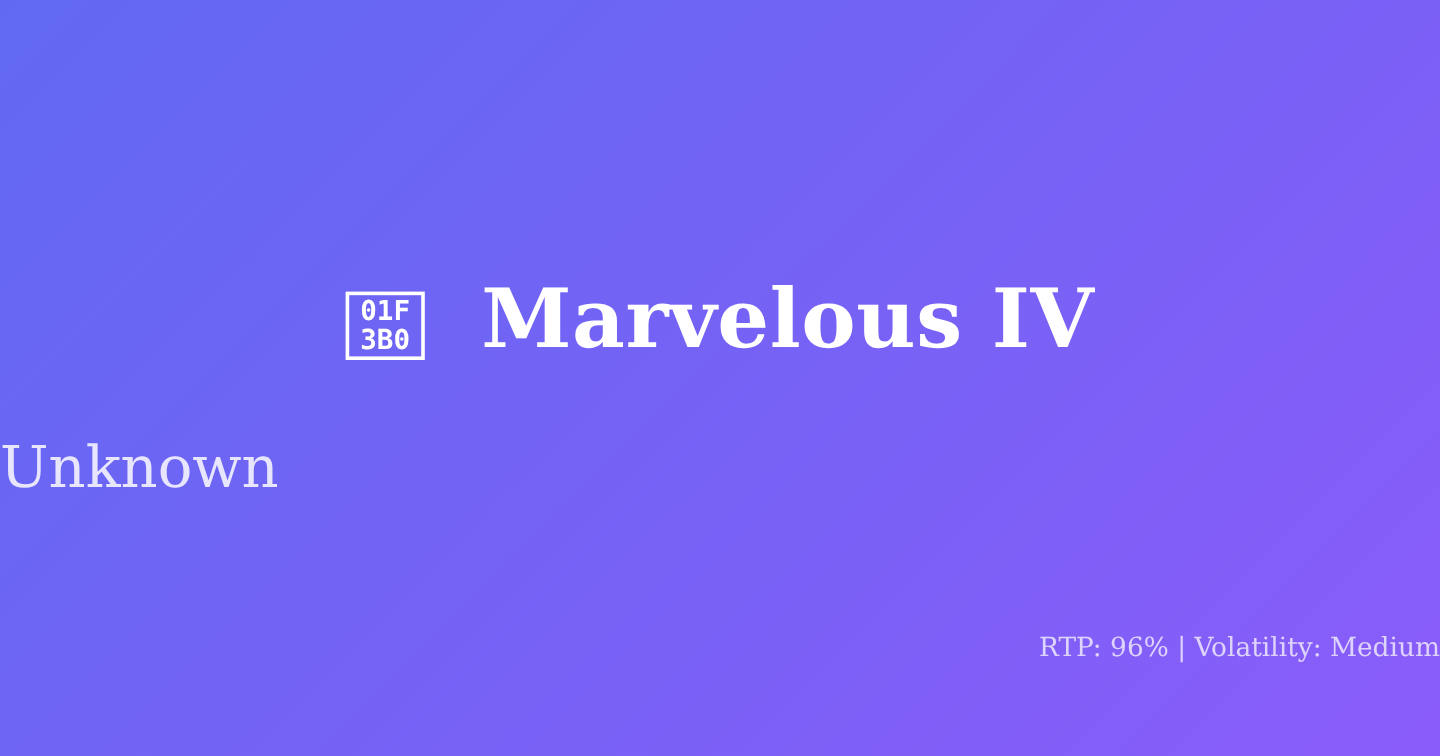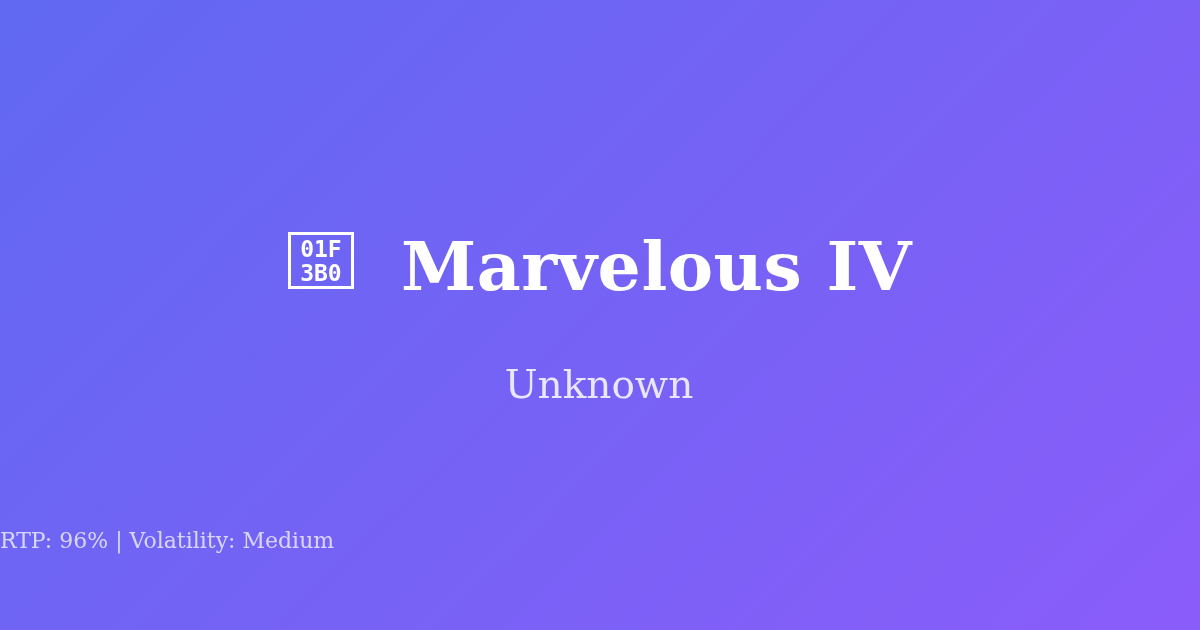--- a/index.html
+++ b/index.html
@@ -30,21 +30,21 @@
   }
 
   
   .title-row {
     position: absolute;
     left: 0;
     right: 0;
     top: 232px;
     display: flex;
     flex-direction: row;
-    align-items: flex-start;
+    align-items: flex-end;
     justify-content: center;
     gap: 47px;
     padding: 0 32px;
     box-sizing: border-box;
   }
 
   
   .tofu-glyph {
     flex: 0 0 auto;
     width: 66px;
@@ -79,36 +79,36 @@
     letter-spacing: 0.5px;
   }
 
   
   .og-subtitle {
     position: absolute;
     left: 0;
     right: 2px;
     top: 364px;
     margin: 0;
-    text-align: center;
+    text-align: left;
     font-family: "DejaVu Serif", "Liberation Serif", serif;
-    font-size: 39px;
+    font-size: 48px;
     font-weight: 400;
     line-height: 1.1;
     color: rgba(255, 255, 255, 0.84);
   }
 
   
   .og-meta {
     position: absolute;
     left: 0;
     right: 0;
     top: 528px;
     margin: 0;
-    text-align: left;
+    text-align: right;
     font-family: "DejaVu Serif", "Liberation Serif", serif;
     font-size: 22px;
     font-weight: 400;
     line-height: 1.2;
     color: rgba(255, 255, 255, 0.73);
   }
 </style>
 </head>
 <body>
 

